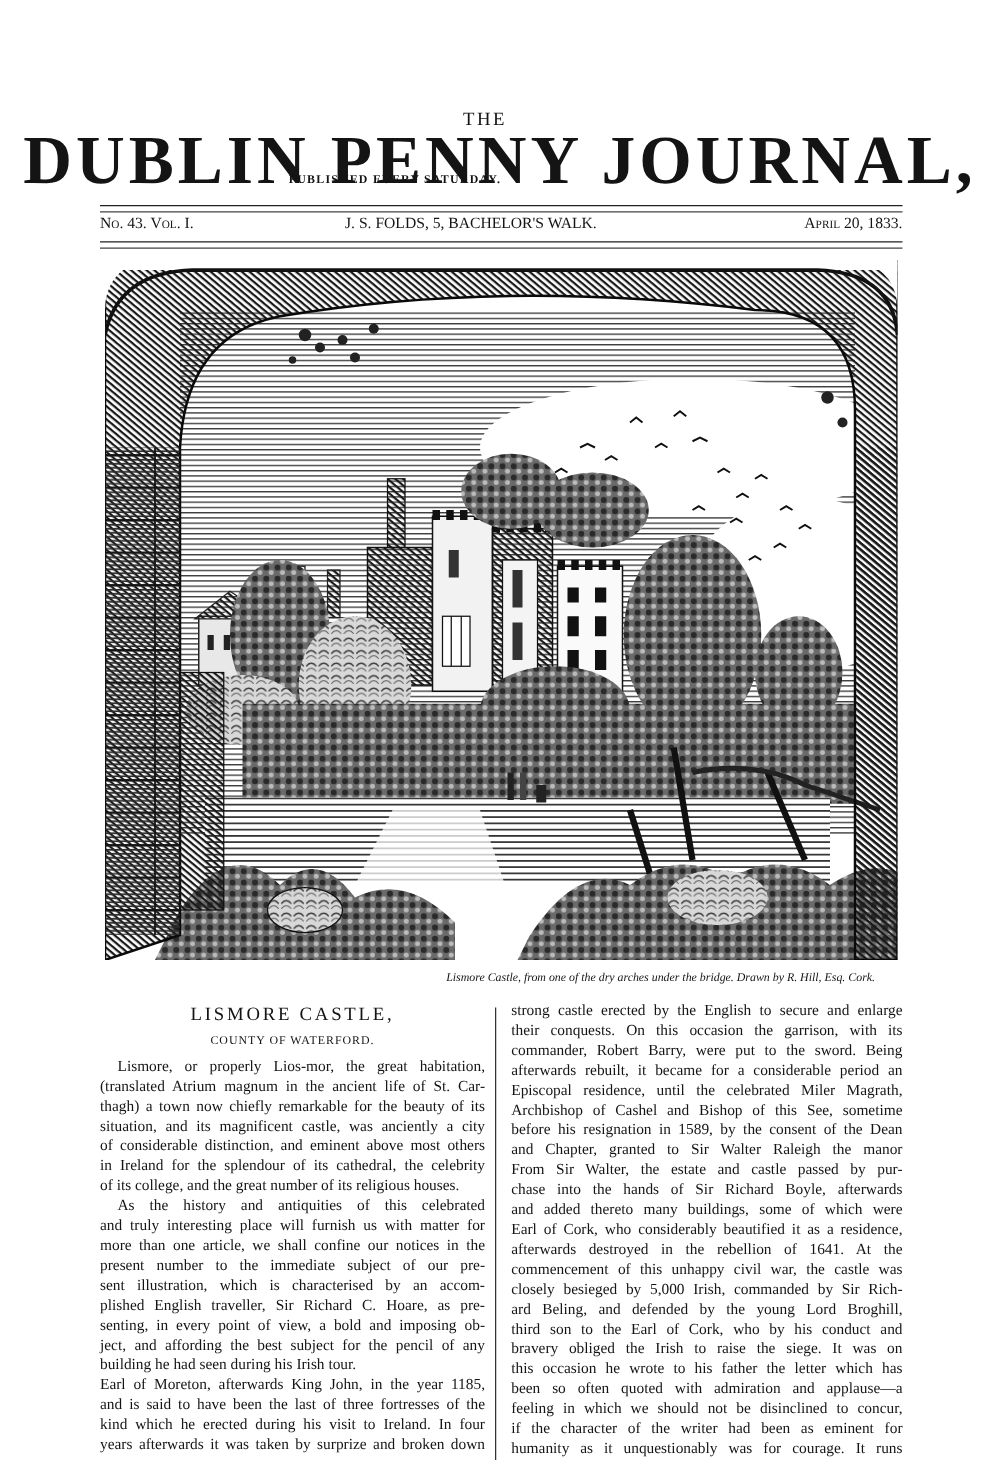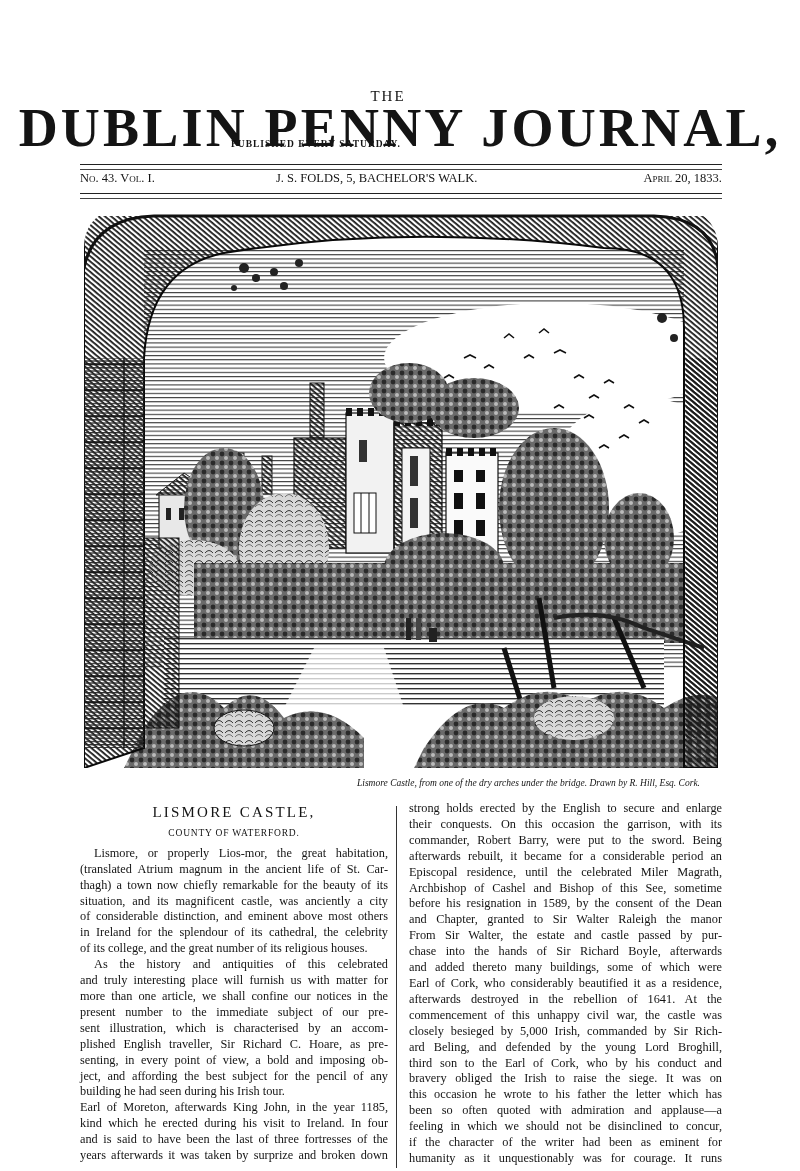--- a/index.html
+++ b/index.html
@@ -236,31 +236,31 @@
       <span class="ln" style="text-indent: 14px;">As the history and antiquities of this celebrated</span>
       <span class="ln">and truly interesting place will furnish us with matter for</span>
       <span class="ln">more than one article, we shall confine our notices in the</span>
       <span class="ln">present number to the immediate subject of our pre-</span>
       <span class="ln">sent illustration, which is characterised by an accom-</span>
       <span class="ln">plished English traveller, Sir Richard C. Hoare, as pre-</span>
       <span class="ln">senting, in every point of view, a bold and imposing ob-</span>
       <span class="ln">ject, and affording the best subject for the pencil of any</span>
       <span class="ln last">building he had seen during his Irish tour.</span>
       <span class="ln">Earl of Moreton, afterwards King John, in the year 1185,</span>
+      <span class="ln">and is said to have been the last of three fortresses of the</span>
       <span class="ln">kind which he erected during his visit to Ireland. In four</span>
-      <span class="ln">and is said to have been the last of three fortresses of the</span>
       <span class="ln">years afterwards it was taken by surprize and broken down</span>
     </div>
 </div>
 
 <div class="vrule"></div>
 
 <div class="col col-right">
   <div id="right-lines">
-      <span class="ln">strong holds erected by the English to secure and enlarge</span>
+      <span class="ln">strong castle erected by the English to secure and enlarge</span>
       <span class="ln">their conquests. On this occasion the garrison, with its</span>
       <span class="ln">commander, Robert Barry, were put to the sword. Being</span>
       <span class="ln">afterwards rebuilt, it became for a considerable period an</span>
       <span class="ln">Episcopal residence, until the celebrated Miler Magrath,</span>
       <span class="ln">Archbishop of Cashel and Bishop of this See, sometime</span>
       <span class="ln">before his resignation in 1589, by the consent of the Dean</span>
       <span class="ln">and Chapter, granted to Sir Walter Raleigh the manor</span>
       <span class="ln">From Sir Walter, the estate and castle passed by pur-</span>
       <span class="ln">chase into the hands of Sir Richard Boyle, afterwards</span>
       <span class="ln">and added thereto many buildings, some of which were</span>

